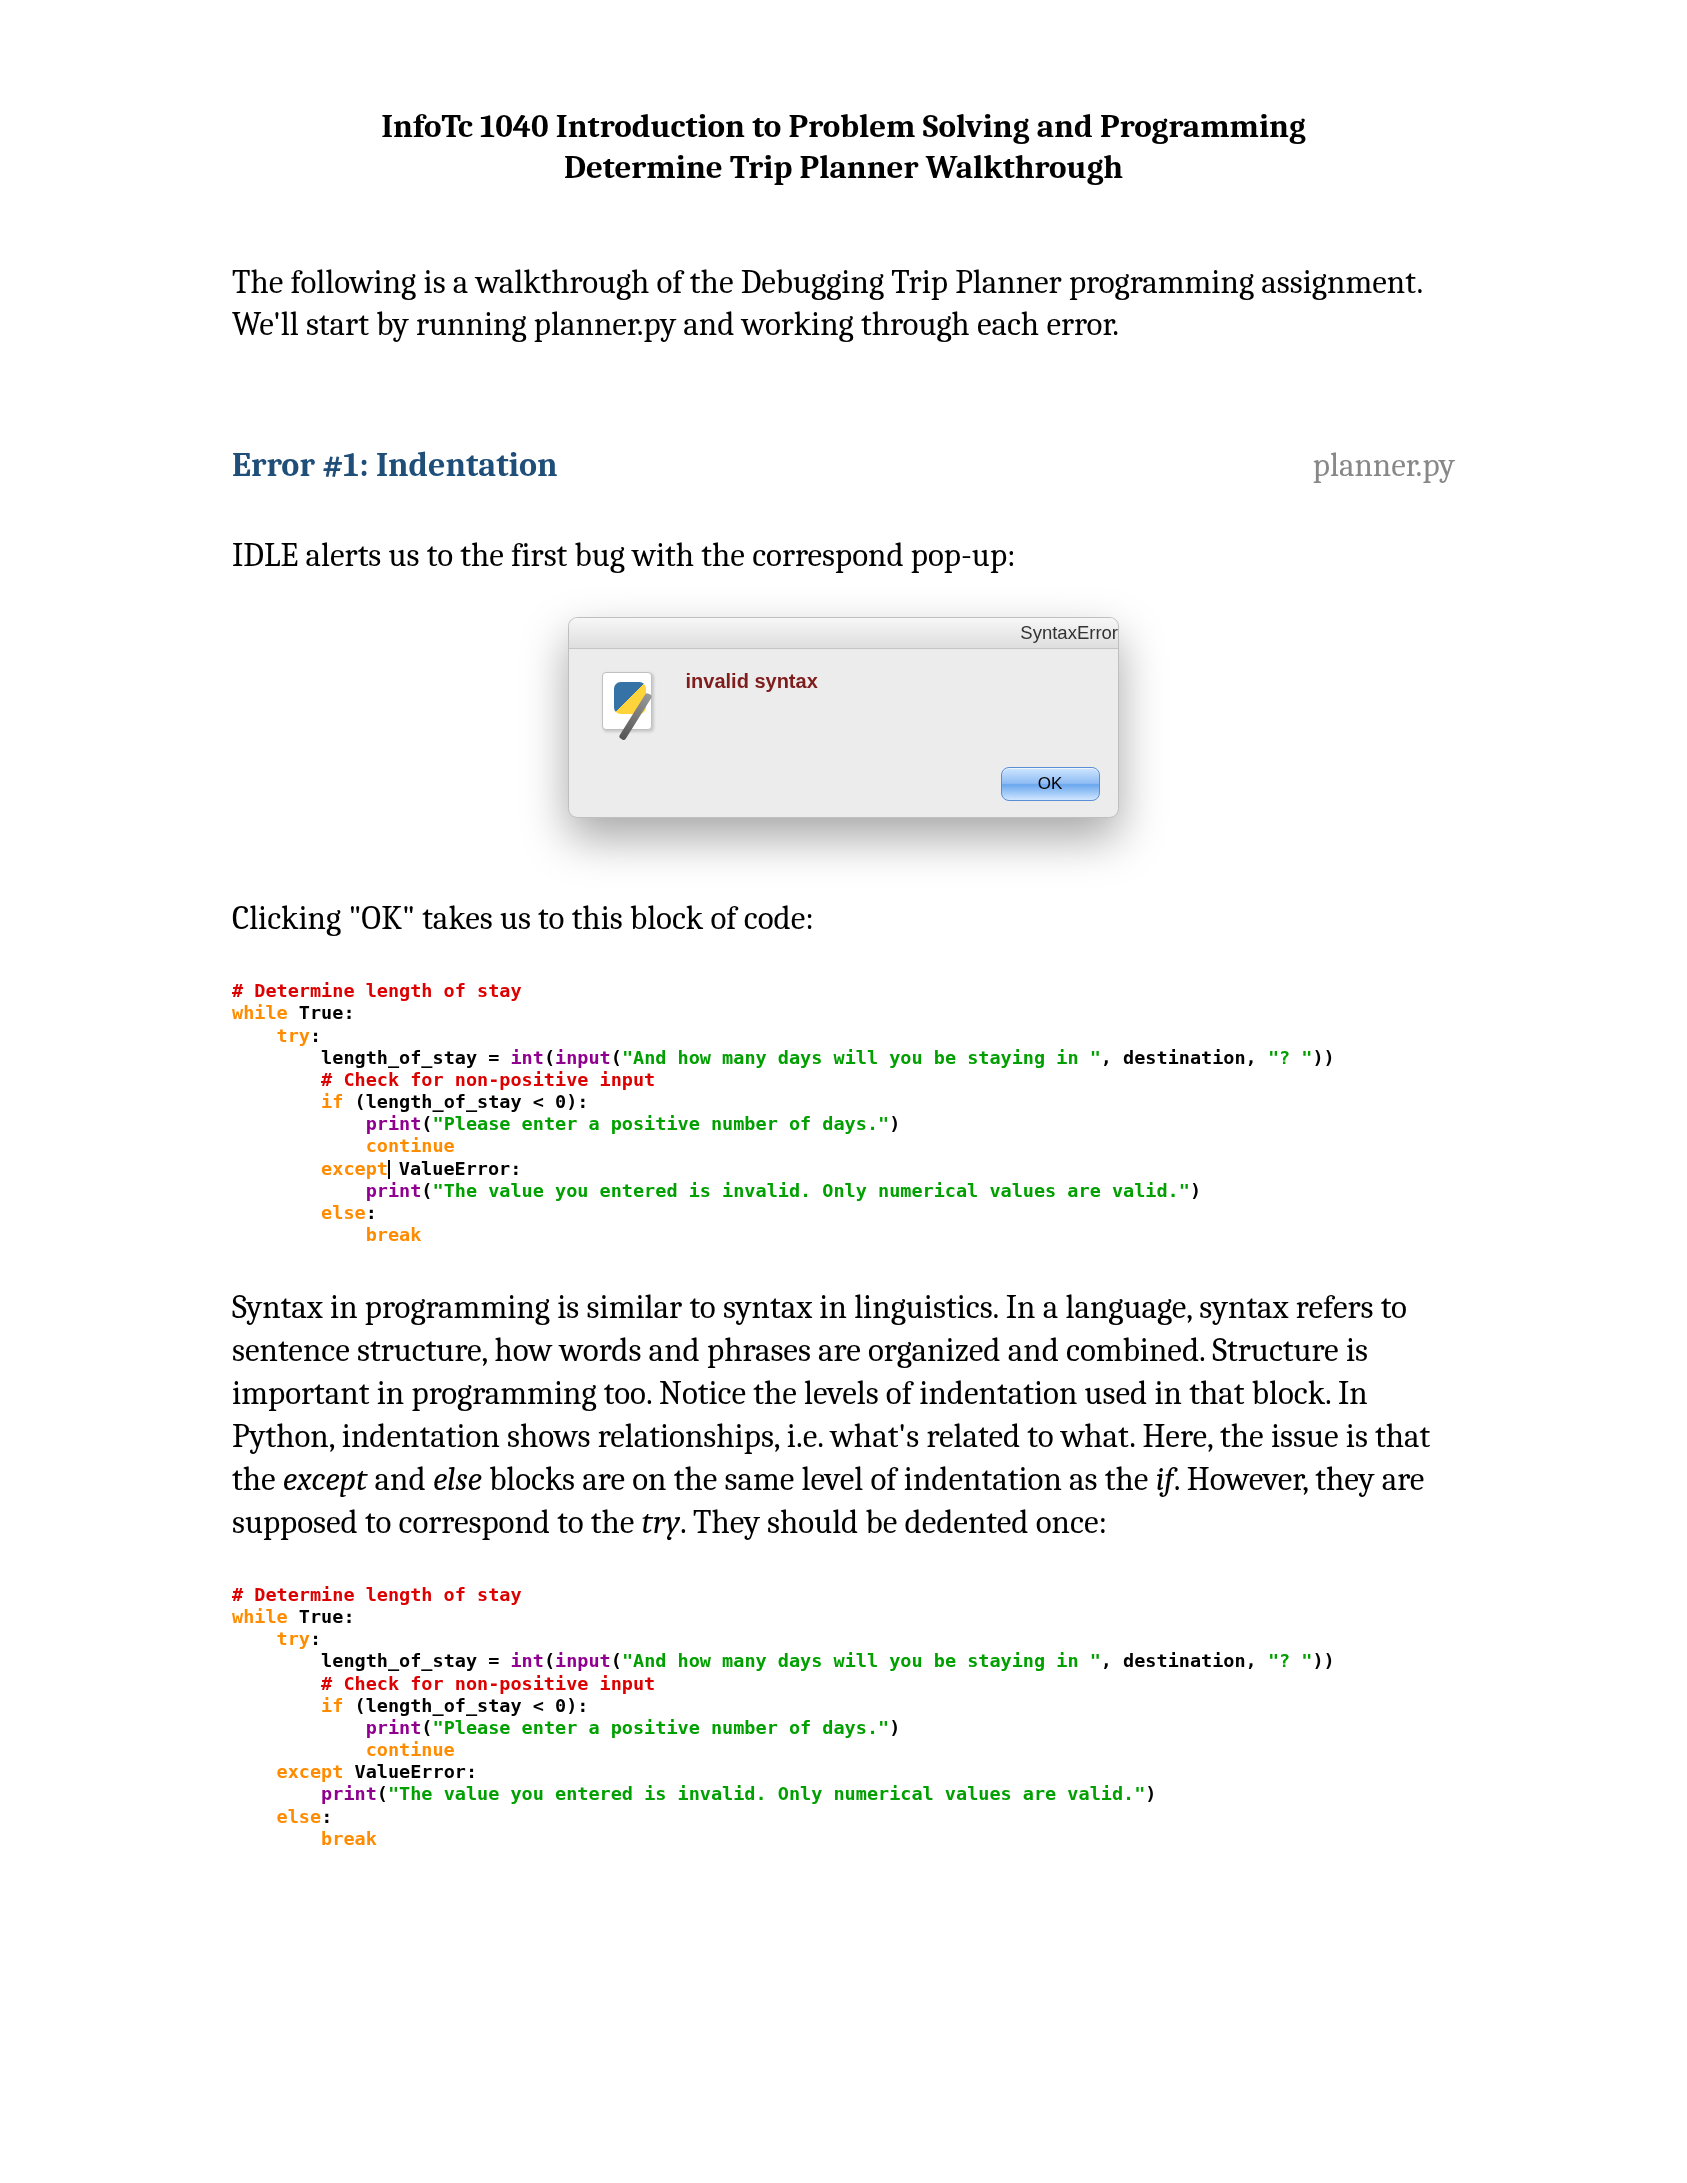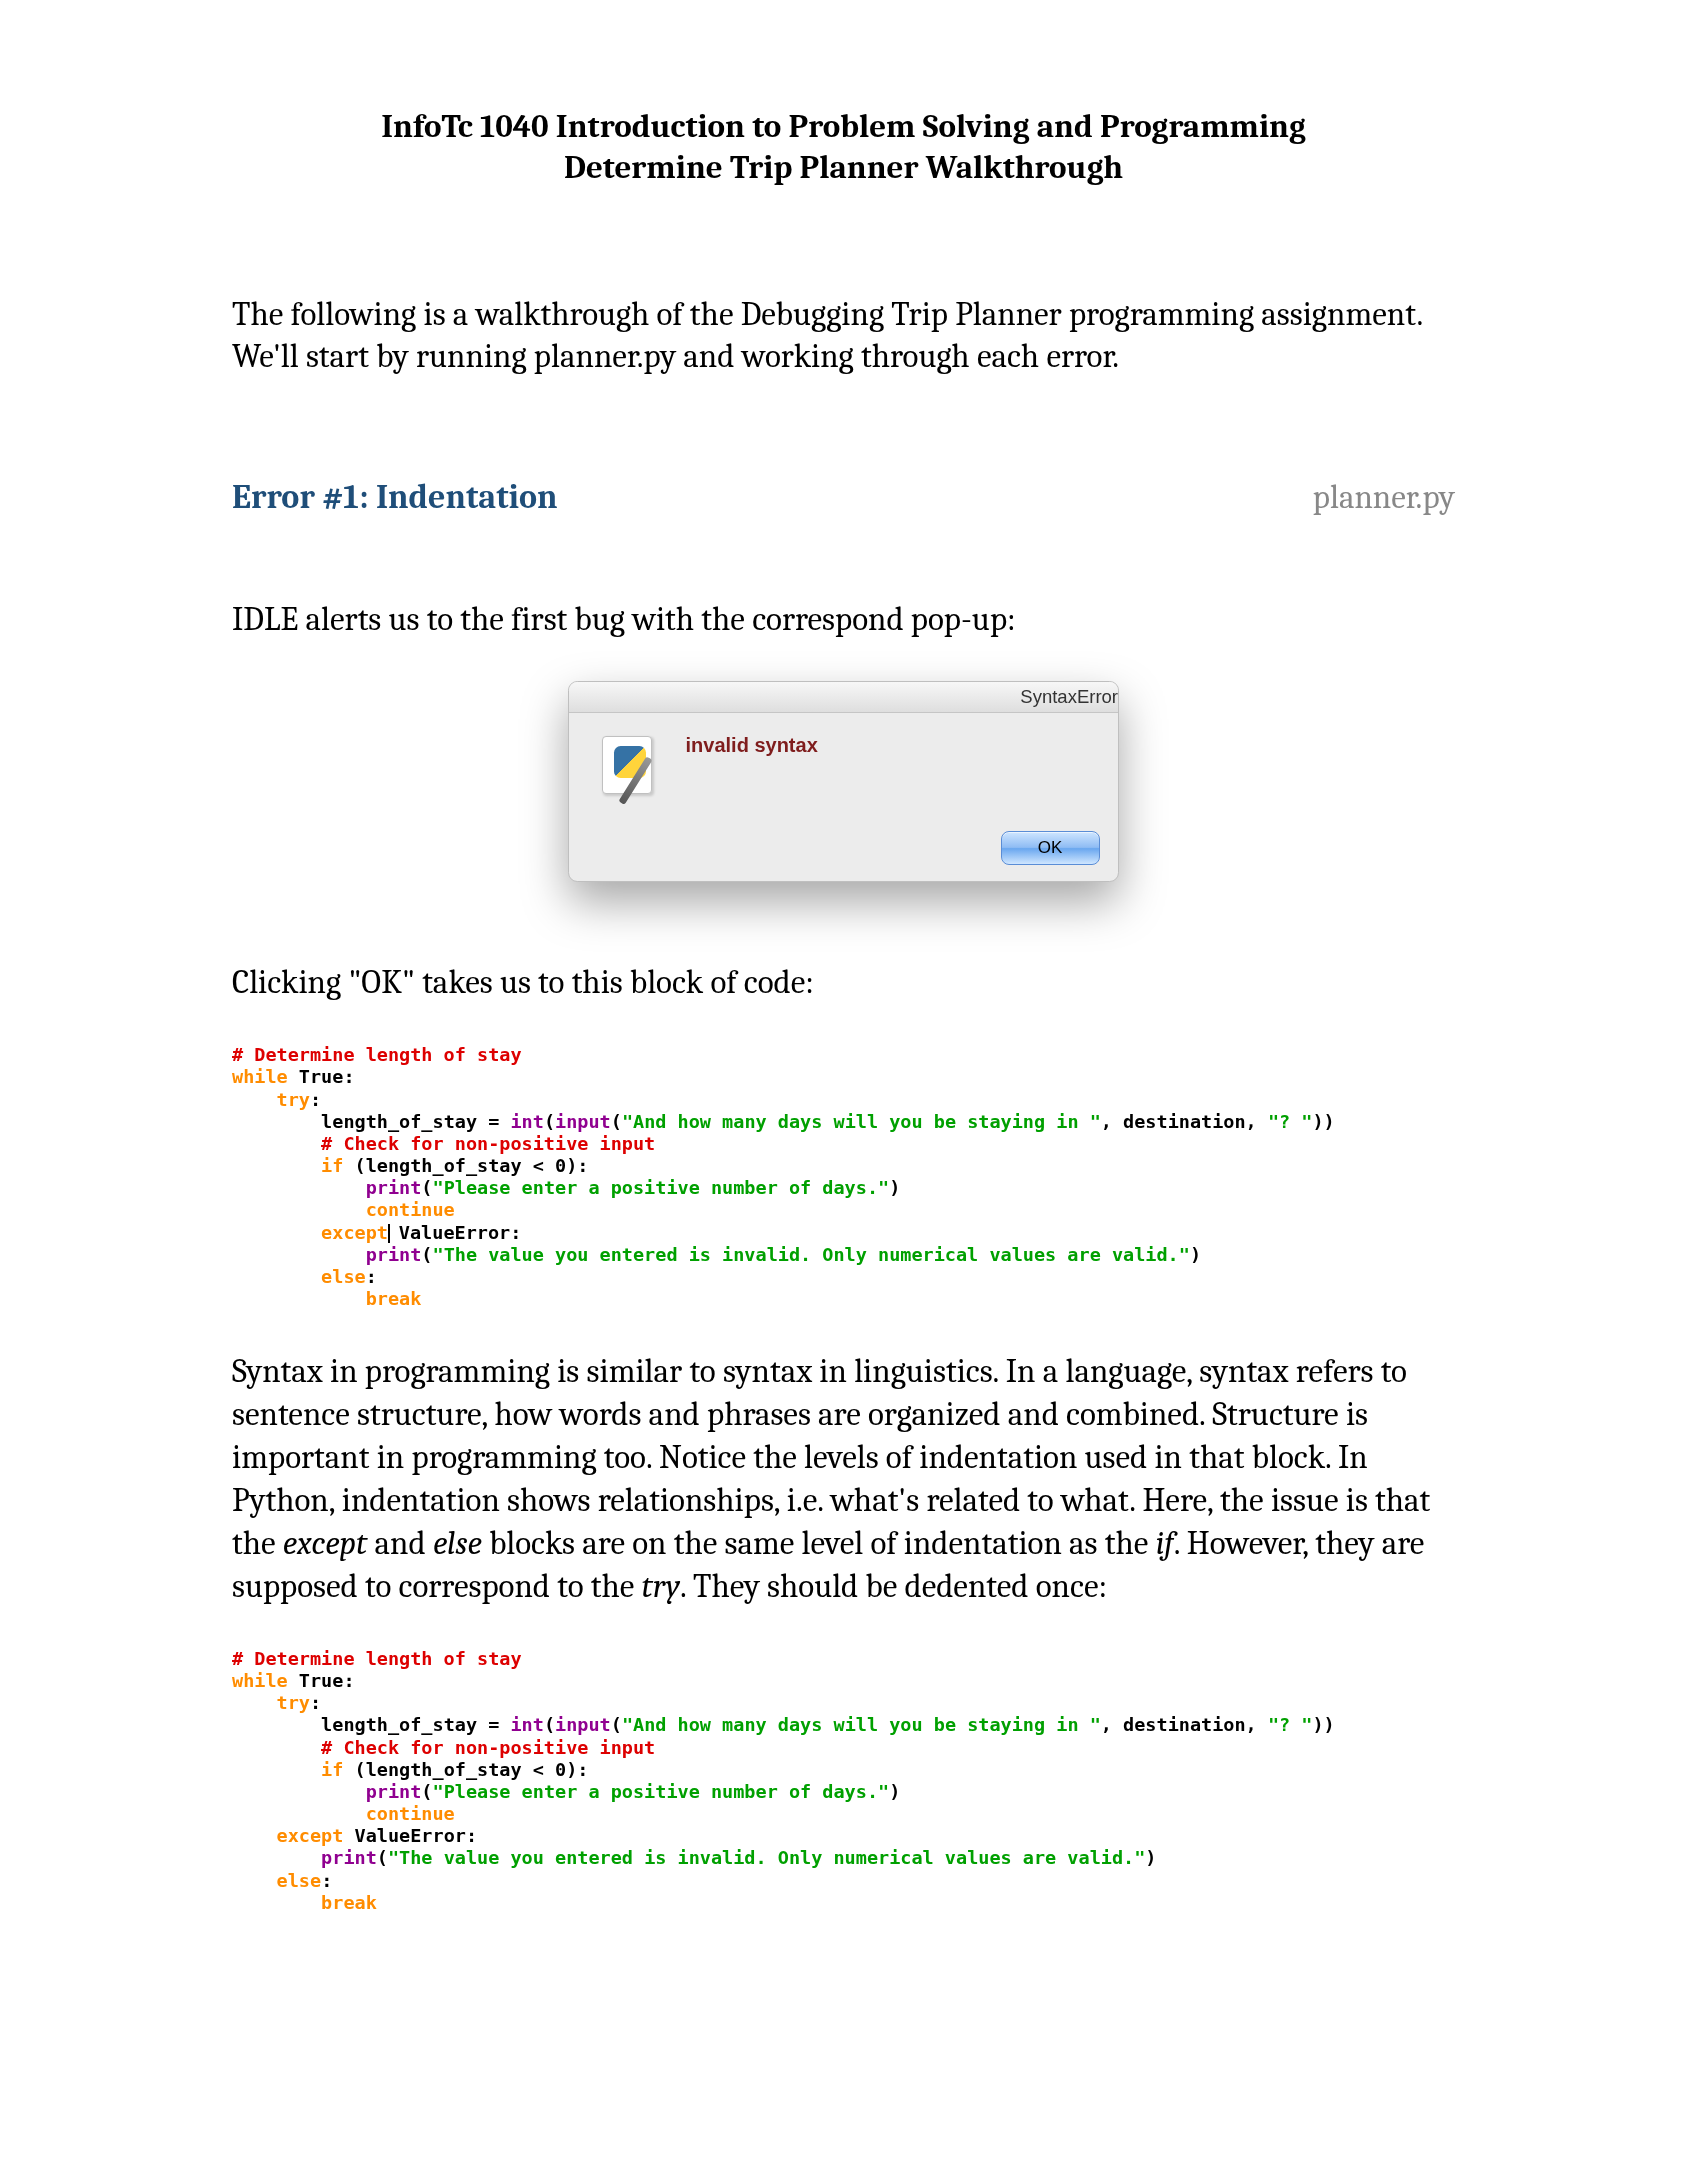--- a/index.html
+++ b/index.html
@@ -11,37 +11,37 @@
   }
   .page {
     width: 1687px;
     height: 2183px;
     position: relative;
     box-sizing: border-box;
     padding: 106px 232px 0 232px;
   }
   .header-block {
     text-align: center;
-    margin-bottom: 104px;
+    margin-bottom: 72px;
   }
   .header-line {
     font-weight: bold;
     font-size: 33px;
     line-height: 1.25;
   }
   .intro-para {
     font-size: 33px;
     line-height: 1.3;
     margin-bottom: 99px;
   }
   .error-header {
     display: flex;
     justify-content: space-between;
     align-items: baseline;
-    margin-bottom: 81px;
+    margin-bottom: 49px;
   }
   .error-title {
     color: #1f4e79;
     font-weight: bold;
     font-size: 34px;
   }
   .error-file {
     color: #888;
     font-size: 33px;
   }

